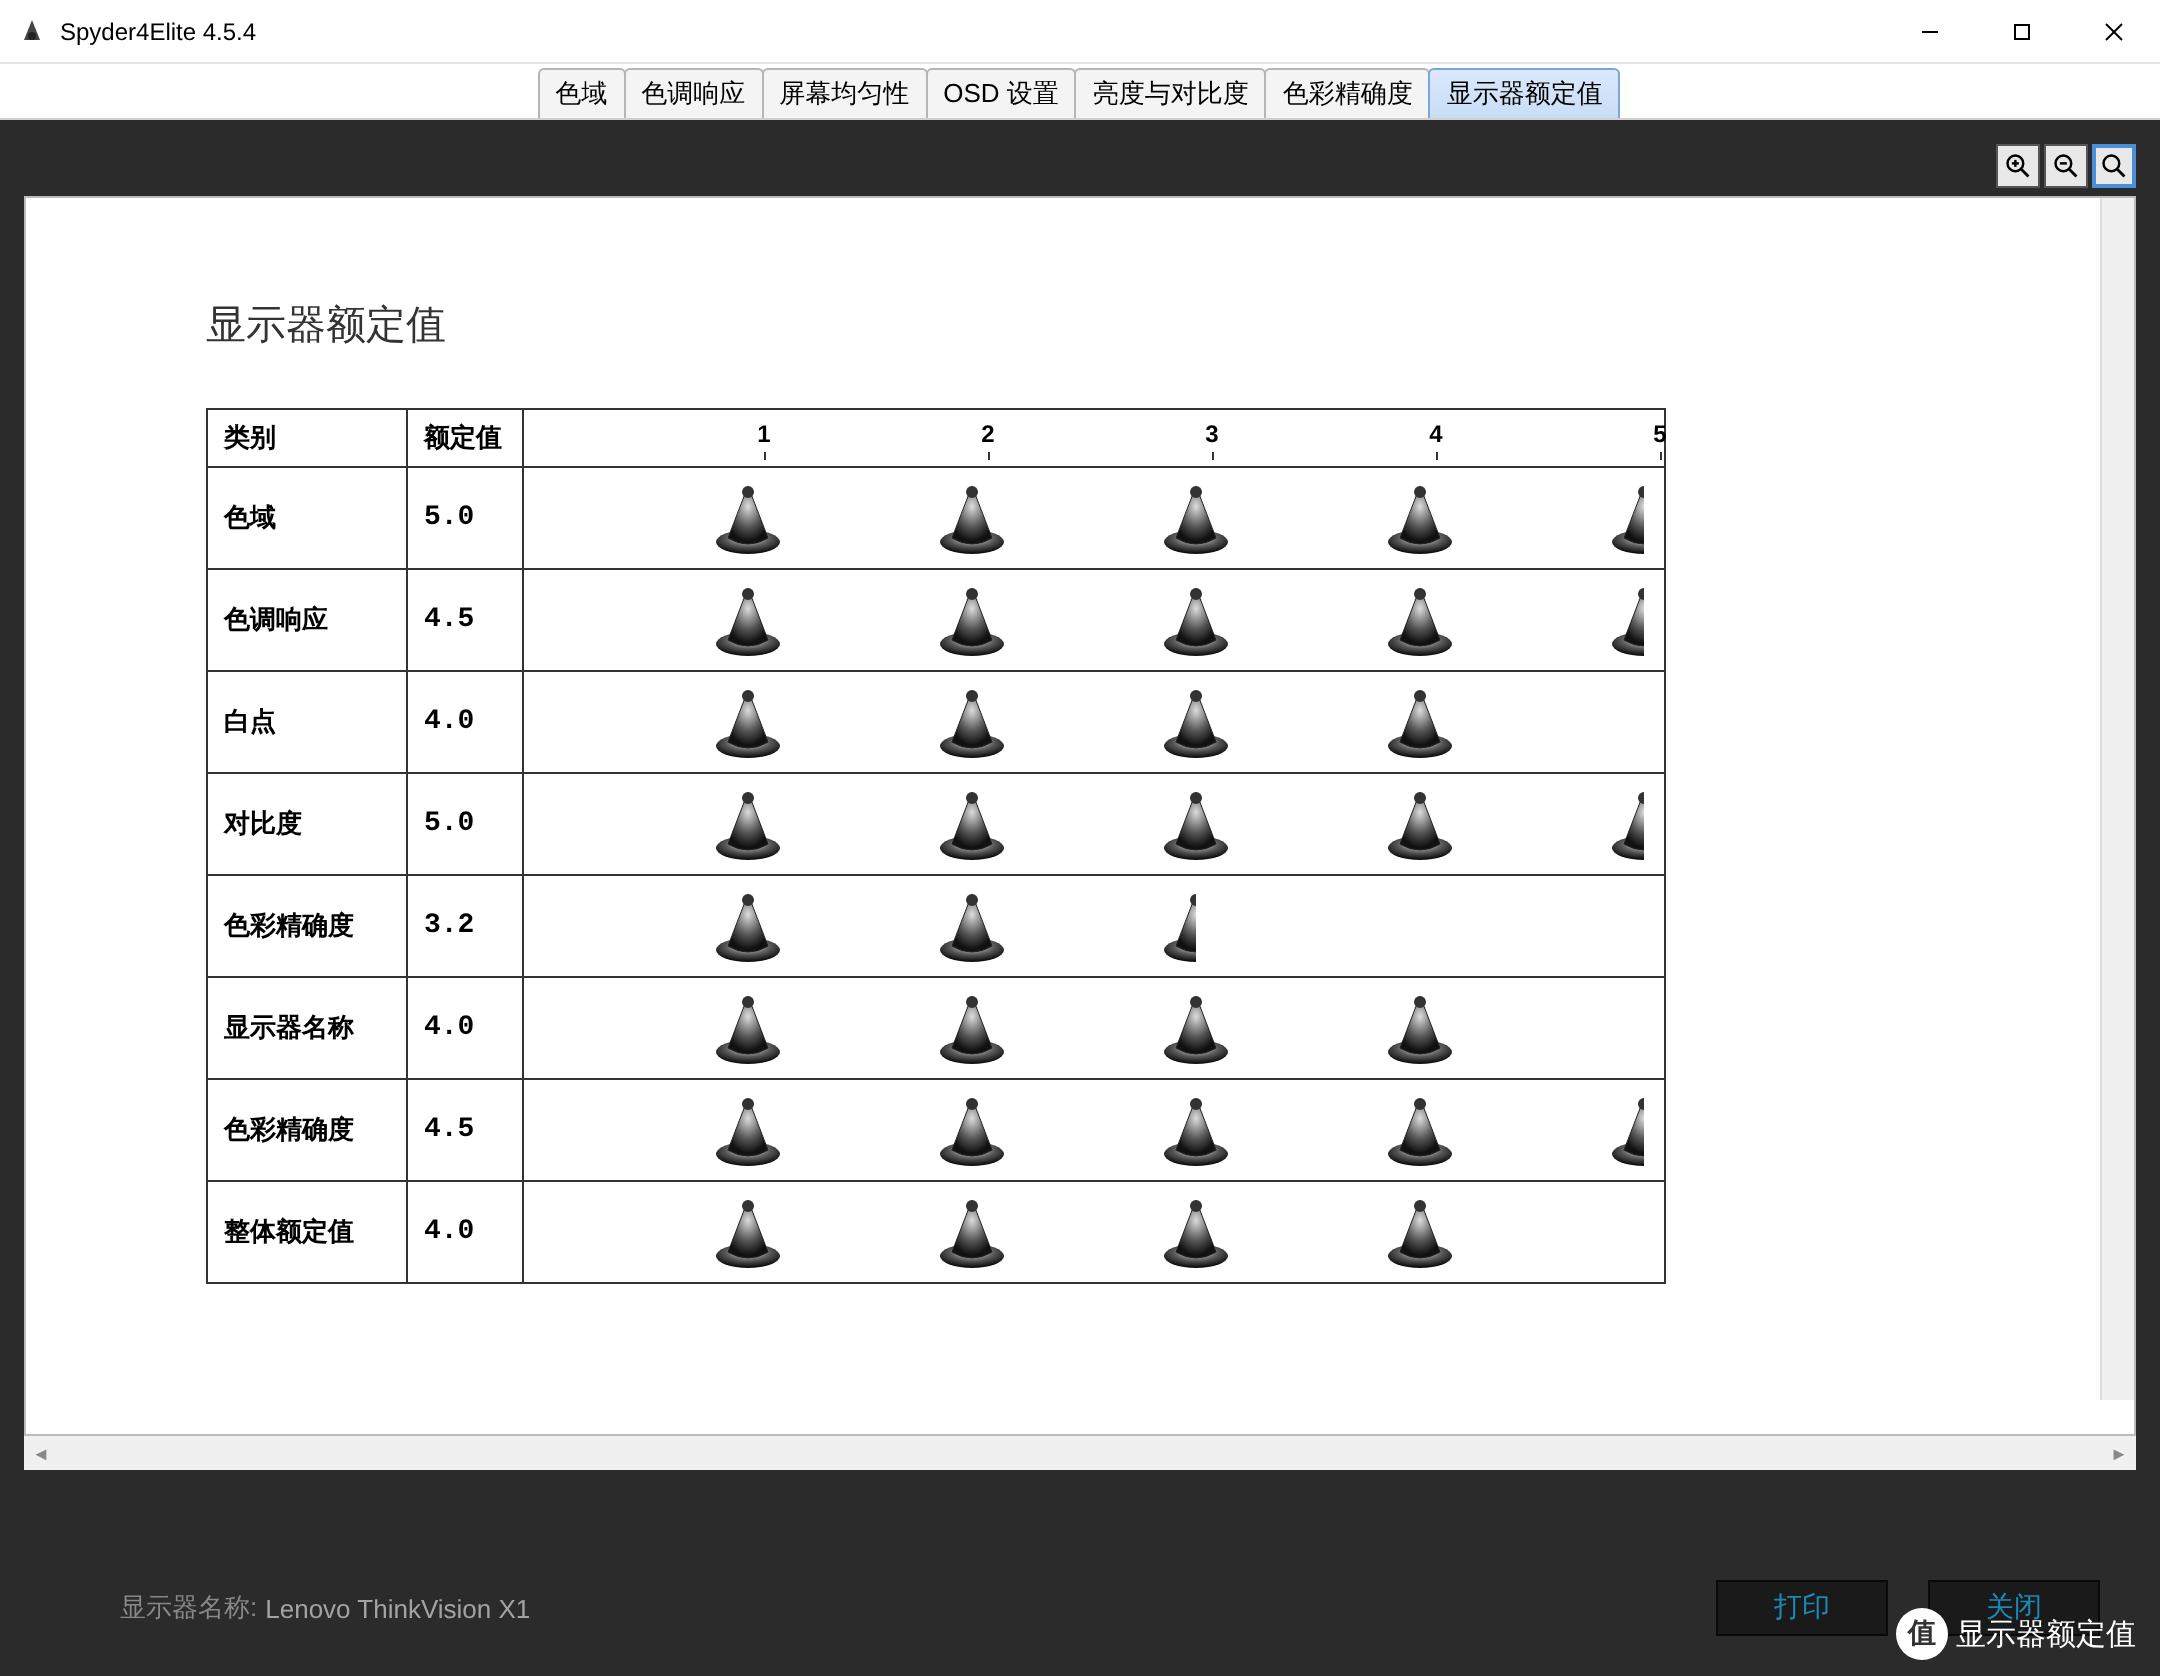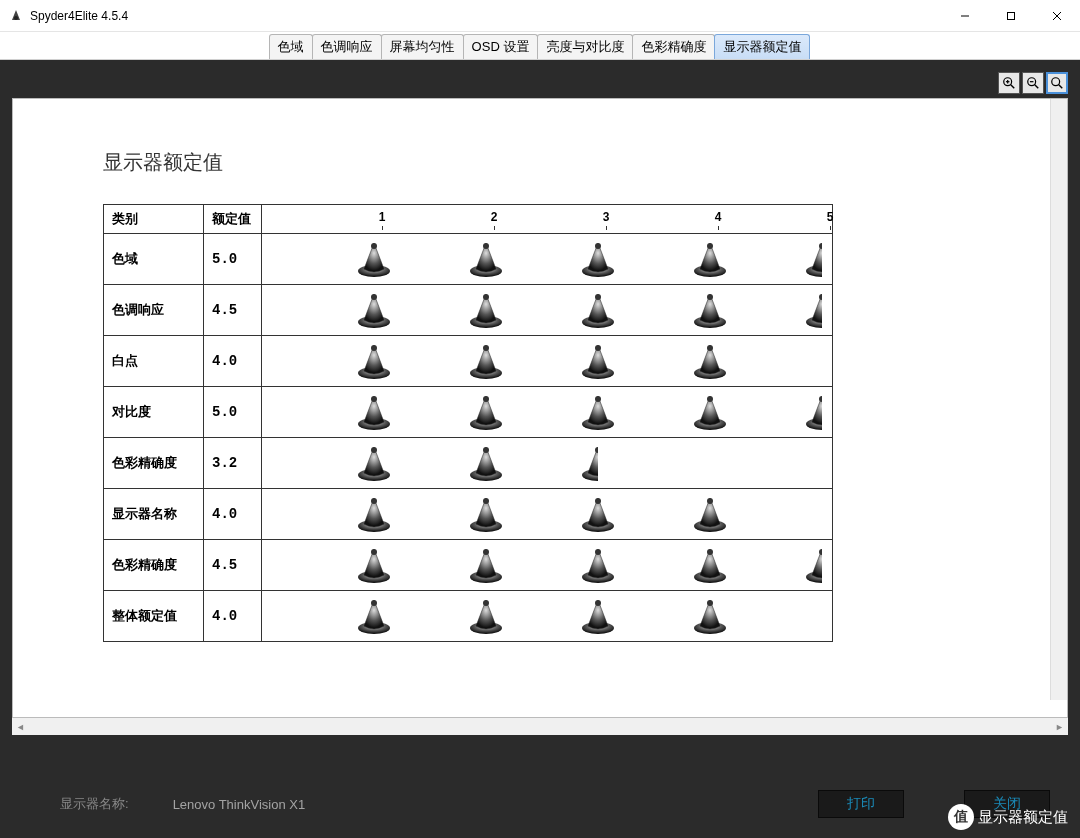--- a/index.html
+++ b/index.html
@@ -180,21 +180,20 @@
   
   .status-bar {
     position: absolute;
     bottom: 22px;
     left: 60px;
     right: 30px;
     display: flex;
     align-items: center;
     color: #888;
     font-size: 13px;
-    gap: 40px;
   }
   .status-bar .label { color: #888; }
   .status-bar .name { color: #a3a3a3; margin-left: 4px; }
   .status-bar .spacer { flex: 1; }
   .action-btn {
     background: #1a1a1a;
     color: #1a8ab8;
     padding: 4px 28px;
     margin-left: 20px;
     font-size: 14px;

